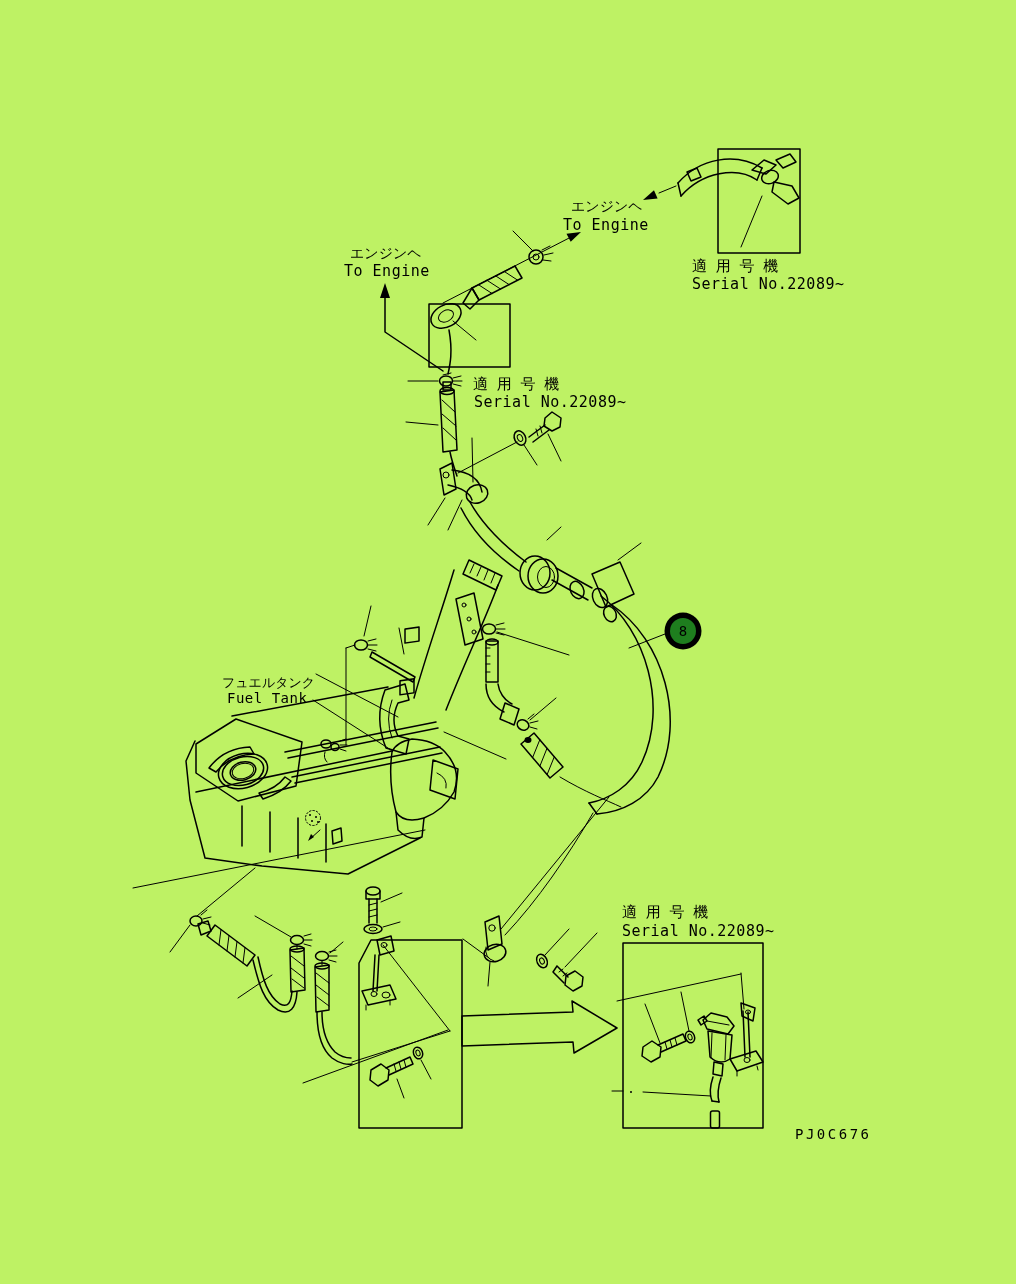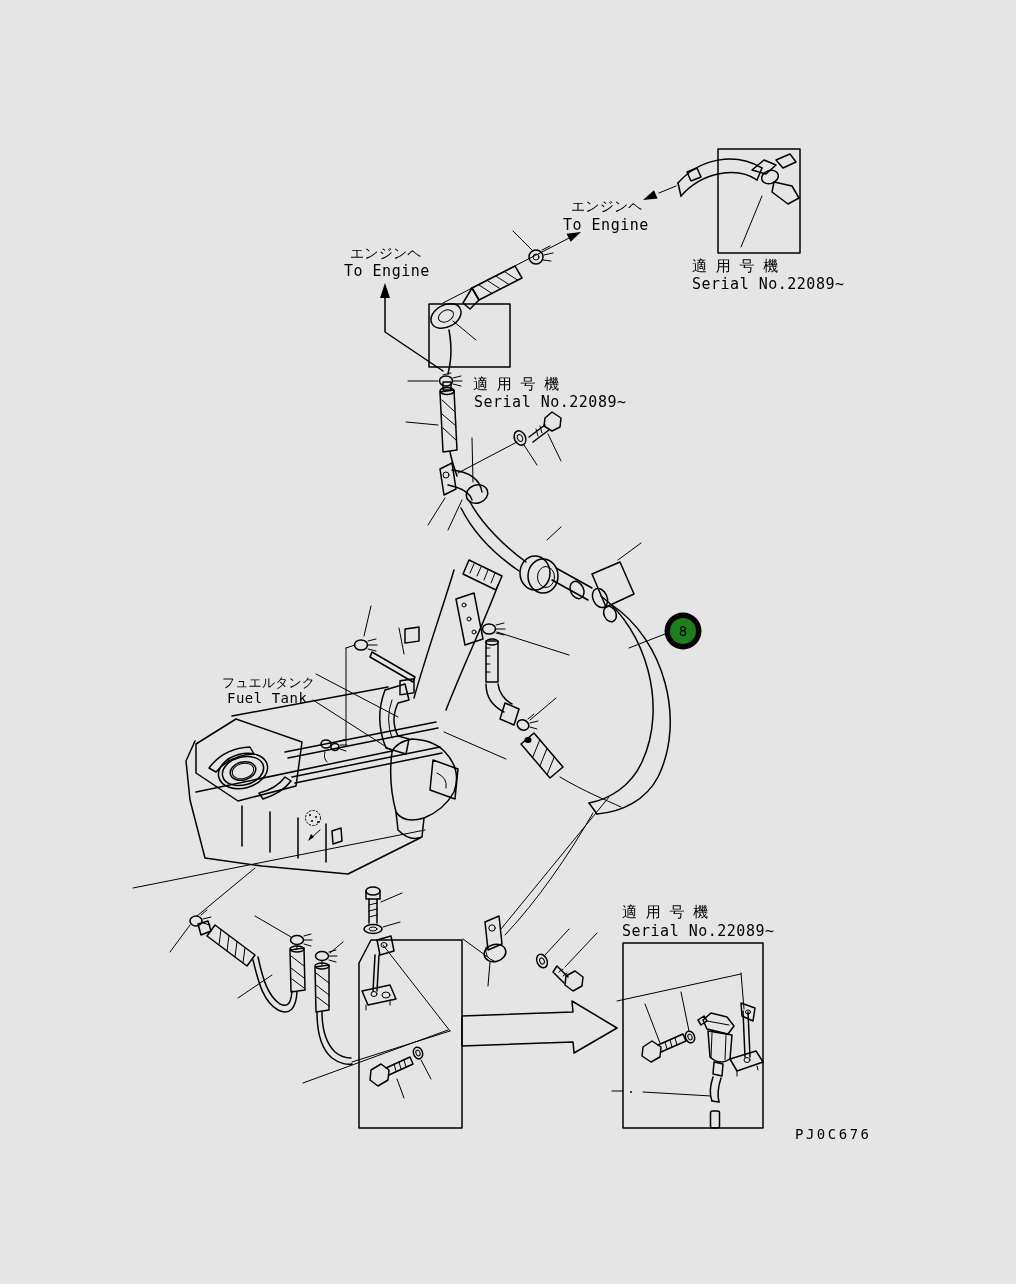--- a/index.html
+++ b/index.html
@@ -1,17 +1,17 @@
 <!DOCTYPE html>
 <html><head>
 <meta charset="utf-8">
 <title>Parts Diagram</title>
 <style>
   html,body{margin:0;padding:0;background:#ffffff;}
-  .stage{position:relative;width:1016px;height:1284px;background:#e5e5e5;overflow:hidden;}
+  .stage{position:relative;width:1016px;height:1284px;background:#bef264;overflow:hidden;}
   svg{position:absolute;left:0;top:0;}
   .o{fill:none;stroke:#000;stroke-width:1.5;stroke-linecap:round;stroke-linejoin:round;}
   .t{fill:none;stroke:#000;stroke-width:1;stroke-linecap:round;stroke-linejoin:round;}
   .f{fill:#000;stroke:none;}
   text{fill:#000;}
   .jp{font-family:"DejaVu Sans",sans-serif;font-size:14px;}
   .jps{font-family:"DejaVu Sans",sans-serif;font-size:15px;letter-spacing:2px;}
   .en{font-family:"DejaVu Sans Mono","Liberation Mono",monospace;font-size:15px;letter-spacing:.5px;}
   .en2{font-family:"DejaVu Sans Mono","Liberation Mono",monospace;font-size:14px;letter-spacing:.5px;}
   .code{font-family:"DejaVu Sans Mono","Liberation Mono",monospace;font-size:14px;letter-spacing:2.5px;}

